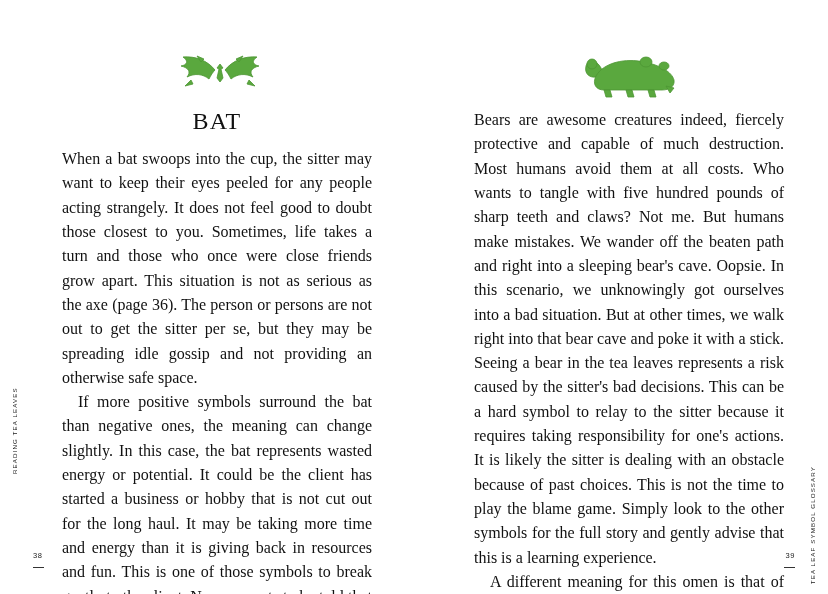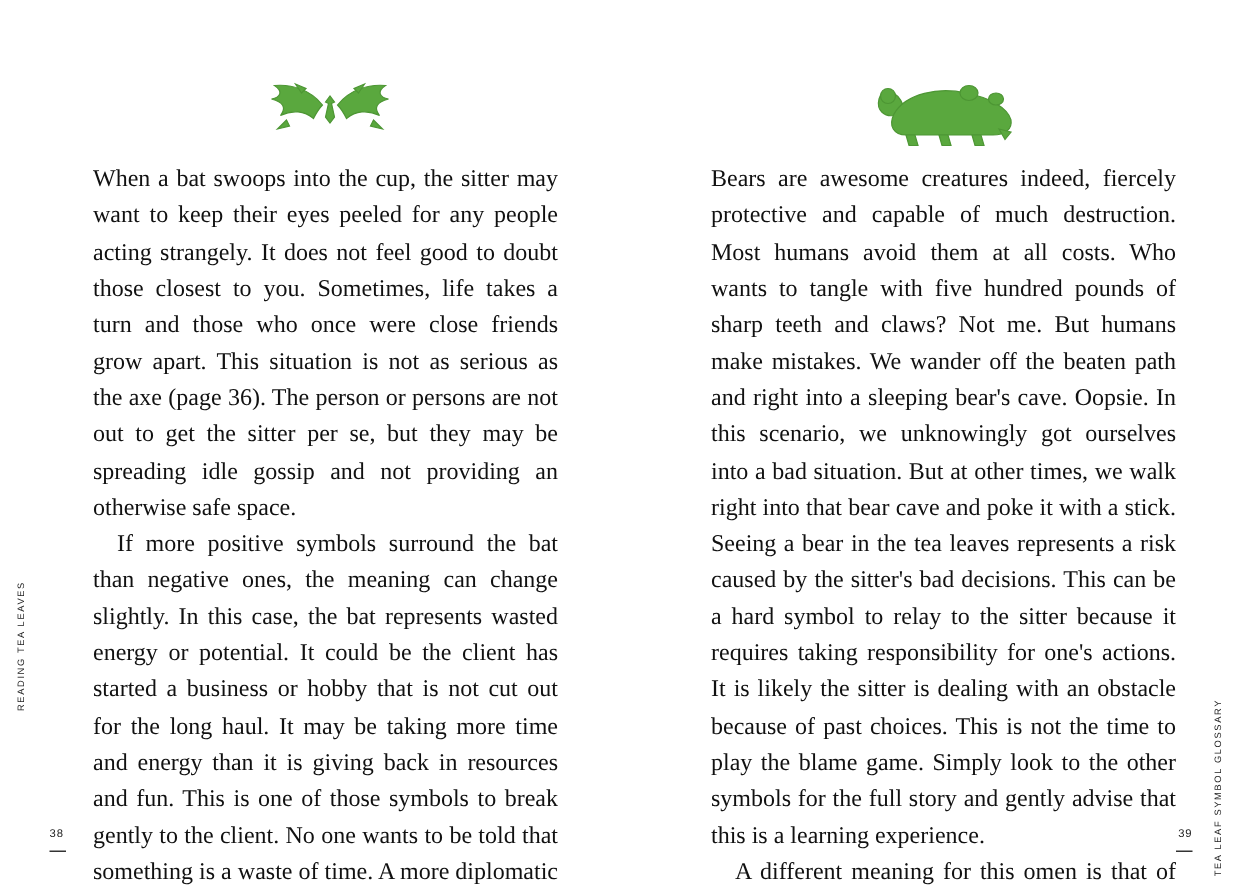--- a/index.html
+++ b/index.html
@@ -152,20 +152,21 @@
             <path d="M44 22 C36 12, 24 8, 12 9 C18 13, 16 17, 10 18 C18 20, 20 24, 16 29 C24 25, 32 26, 38 31 C40 27, 42 24, 44 22 Z"></path>
             <path d="M54 22 C62 12, 74 8, 86 9 C80 13, 82 17, 88 18 C80 20, 78 24, 82 29 C74 25, 66 26, 60 31 C58 27, 56 24, 54 22 Z"></path>
             <path d="M30 14 l-4 -6 l7 3 z"></path>
             <path d="M68 14 l4 -6 l-7 3 z"></path>
             <path d="M20 32 l-6 6 l8 -2 z"></path>
             <path d="M78 32 l6 6 l-8 -2 z"></path>
           </g>
         </svg>
       </div>
 
+      <h1 class="chapter-title">BAT</h1>
 
       <div class="body-text">
         <p>When a bat swoops into the cup, the sitter may want to keep their eyes peeled for any people acting strangely. It does not feel good to doubt those closest to you. Sometimes, life takes a turn and those who once were close friends grow apart. This situation is not as serious as the axe (page 36). The person or persons are not out to get the sitter per se, but they may be spreading idle gossip and not providing an otherwise safe space.</p>
         <p>If more positive symbols surround the bat than negative ones, the meaning can change slightly. In this case, the bat represents wasted energy or potential. It could be the client has started a business or hobby that is not cut out for the long haul. It may be taking more time and energy than it is giving back in resources and fun. This is one of those symbols to break gently to the client. No one wants to be told that something is a waste of time. A more diplomatic approach would be to explain it is probable a current venture had great intentions, but it doesn't seem to be panning out and the sitter may want to take a look at areas of life that could use some recalibrating. Because, ultimately, if the sitter continues to stay in an unproductive situation, this energy suck becomes much more of a problem. The sitter may start to feel stuck in place. Life can feel a little upside down. If the sitter acknowledges this is the current situation, then look to neighboring symbols to see if the situation will be easing soon.</p>
       </div>
     </div>
 
     <div class="side-running side-left">READING TEA LEAVES</div>
     <div class="folio folio-left">38</div>
     <div class="folio-rule rule-left"></div>

